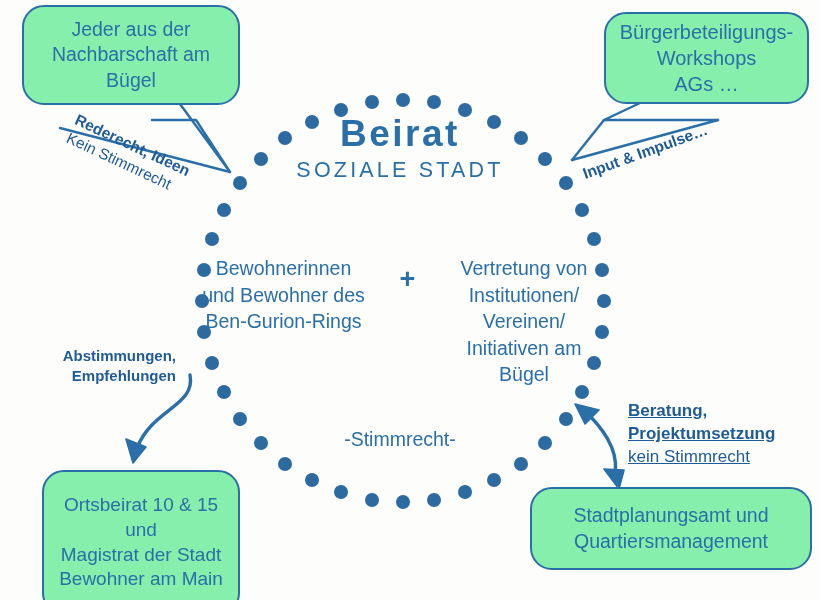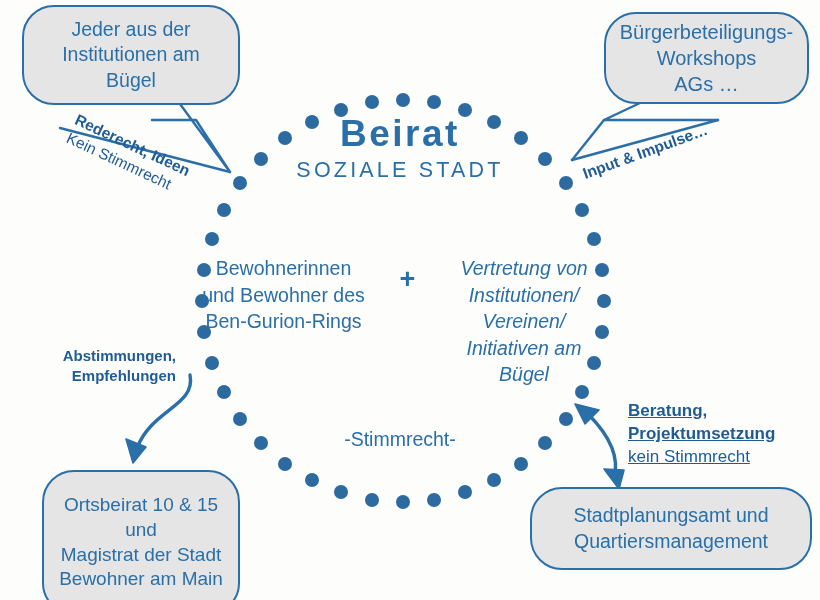--- a/index.html
+++ b/index.html
@@ -12,22 +12,22 @@
   #stage{position:relative;width:820px;height:600px;}
 
   svg.layer{position:absolute;left:0;top:0;width:820px;height:600px;overflow:visible;}
   svg.layer.behind{z-index:1;}
 
   
   .bubble{
     position:absolute;
     box-sizing:border-box;
     border:2.5px solid #2A6FA8;
-    border-radius:32px;
-    background:#e5e5e5;
+    border-radius:22px;
+    background:#86efac;
     display:flex;
     flex-direction:column;
     align-items:center;
     justify-content:center;
     color:#2A6FA8;
     z-index:3;
   }
   .bubble .ln{
     display:block;
     text-align:center;
@@ -65,21 +65,21 @@
 
   #columns{
     position:absolute;left:205px;top:255px;width:390px;
     display:flex;align-items:flex-start;justify-content:center;
     color:#2A6FA8;z-index:2;gap:19px;
   }
   #col-left,#col-right{
     flex:0 0 auto;text-align:center;font-size:19.5px;line-height:1.36;
   }
   #col-left{width:170px;}
-  #col-right{width:155px;font-style:italic;}
+  #col-right{width:155px;}
   #plus-sign{
     flex:0 0 auto;width:40px;text-align:center;
     font-size:27px;font-weight:bold;line-height:1.0;
     padding-top:11px;
   }
   #stimmrecht-label{
     position:absolute;left:280px;top:428px;width:240px;
     text-align:center;color:#2A6FA8;font-size:19.5px;z-index:2;
   }
 
@@ -197,21 +197,21 @@
       <span class="ln">Vereinen/</span>
       <span class="ln">Initiativen</span>
       <span class="ln">am Bügel</span>
     </div>
   </div>
 
   <div id="stimmrecht-label">-Stimmrecht-</div>
 
   <div class="bubble" id="bubble-nachbarschaft">
     <span class="ln">Jeder aus der</span>
-    <span class="ln">Institutionen am</span>
+    <span class="ln">Nachbarschaft am</span>
     <span class="ln">Bügel</span>
   </div>
 
   <div class="bubble" id="bubble-workshops">
     <span class="ln">Bürgerbeteiligungs-</span>
     <span class="ln">Workshops</span>
     <span class="ln">AGs …</span>
   </div>
 
   <div class="bubble" id="box-ortsbeirat">

